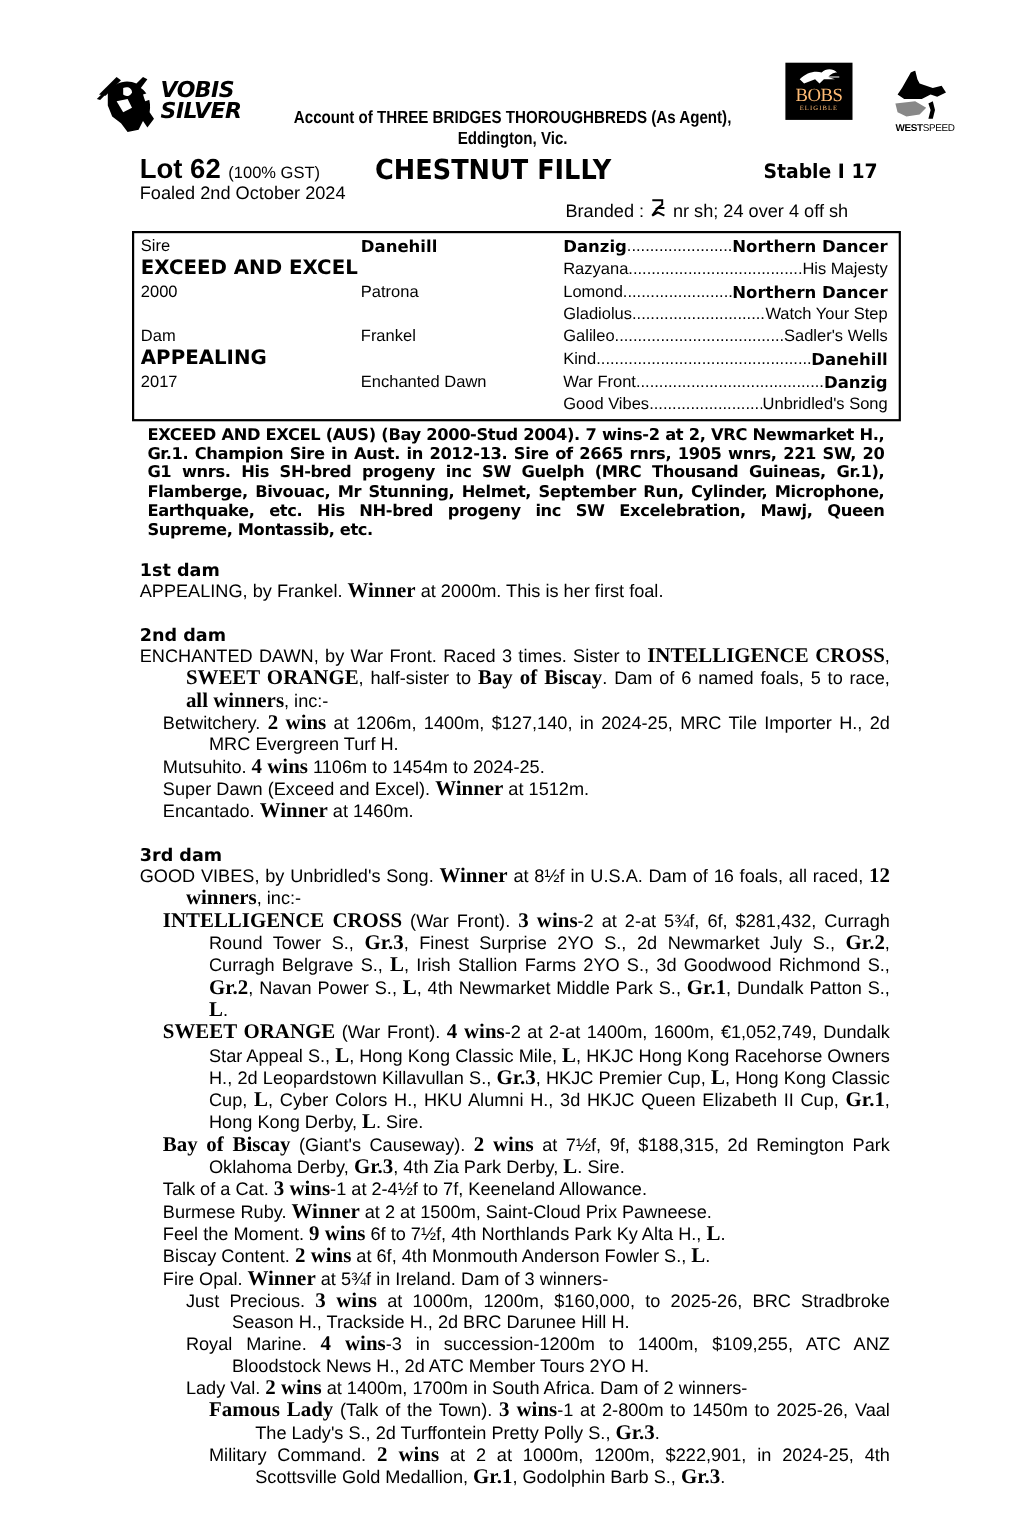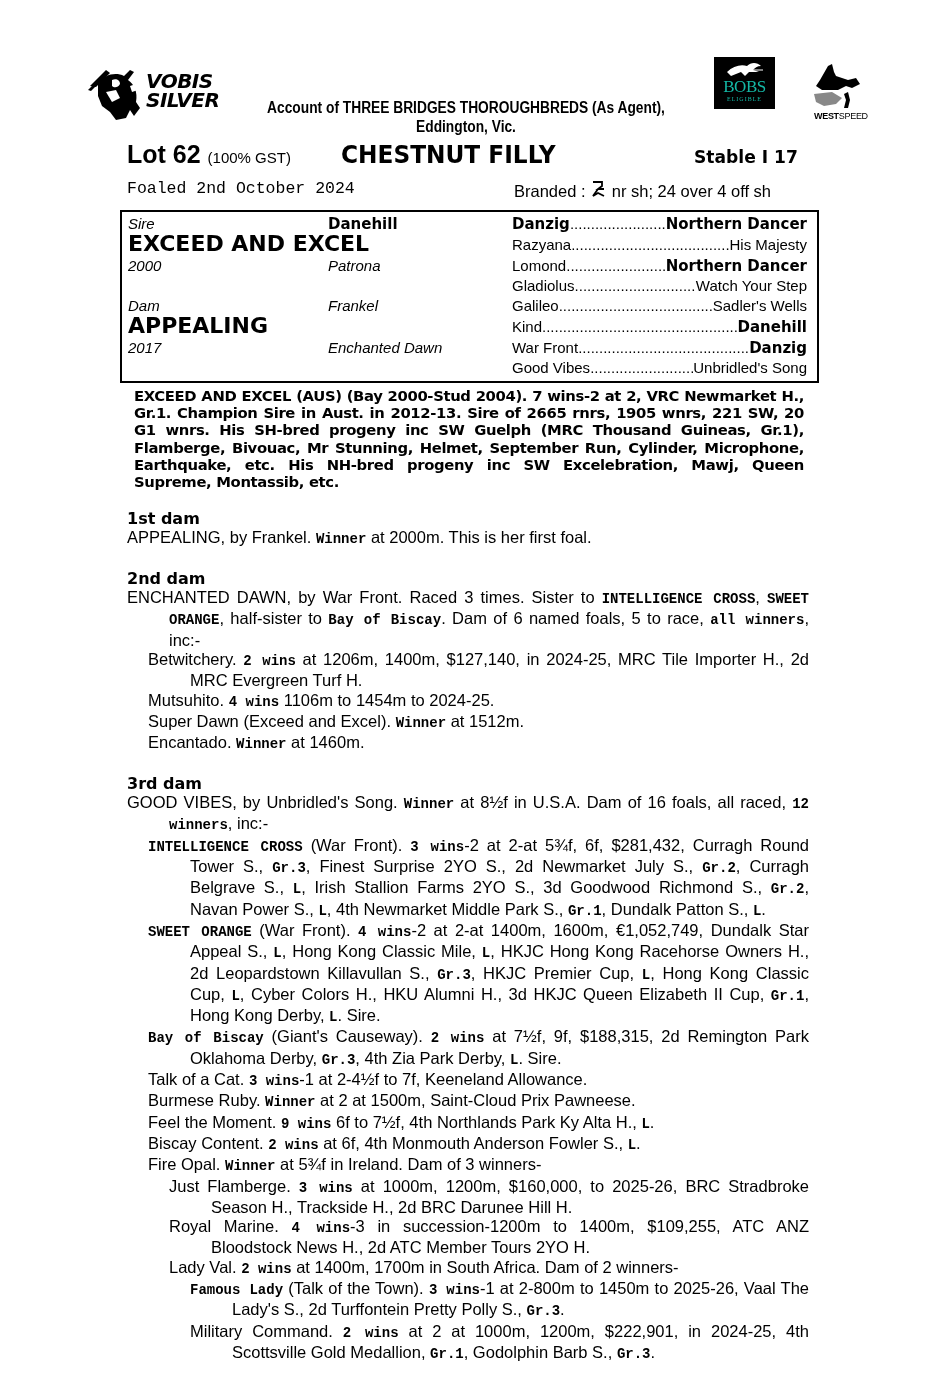--- a/index.html
+++ b/index.html
@@ -2,53 +2,53 @@
 <html><head>
 <meta charset="utf-8">
 <style>
   html, body { margin: 0; padding: 0; background: #ffffff; }
   body { width: 938px; height: 1400px; position: relative; overflow: hidden; color: #000; font-family: "Liberation Sans", sans-serif; }
   .abs { position: absolute; }
   
   .logo-vobis { left: 86px; top: 66px; width: 135px; height: 56px; }
   .vobis-text { position: absolute; left: 60px; top: 6px; font-family: "DejaVu Sans", sans-serif; font-weight: bold; font-style: italic; font-size: 20px; line-height: 19px; letter-spacing: -0.5px; }
   .account { left: 226px; top: 98px; width: 480px; text-align: center; font-family: "Liberation Sans", sans-serif; font-weight: bold; font-size: 16px; line-height: 19px; transform: scaleX(0.86); transform-origin: center top; }
-  .logo-bobs { left: 714px; top: 57px; width: 61px; height: 52px; background: #000; color: #14b8a6; text-align: center; }
+  .logo-bobs { left: 714px; top: 57px; width: 61px; height: 52px; background: #000; color: #fdba74; text-align: center; }
   .bobs-word { position: absolute; left: 0; right: 0; top: 22px; font-family: "Liberation Serif", serif; font-size: 17px; letter-spacing: -0.5px; line-height: 16px; }
   .bobs-sub { position: absolute; left: 0; right: 0; top: 39px; font-family: "Liberation Serif", serif; font-size: 6px; letter-spacing: 1px; }
   .logo-west { left: 798px; top: 64px; width: 64px; height: 58px; }
   .west-text { position: absolute; left: 0; top: 47px; font-size: 9px; font-family: "Liberation Sans", sans-serif; letter-spacing: -0.3px; margin-left: 16px; }
   .west-text b { font-weight: bold; }
   
   .lot { left: 127px; top: 140px; font-size: 25px; font-weight: bold; font-family: "Liberation Sans", sans-serif; text-align: right; }
   .lot small { font-size: 15px; font-weight: normal; }
   .horse { left: 341px; top: 140px; font-size: 25px; font-weight: bold; font-family: "DejaVu Sans", sans-serif; transform: scaleX(0.93); transform-origin: left top; }
   .stable { left: 694px; top: 146px; font-size: 18px; font-weight: bold; font-family: "DejaVu Sans", sans-serif; transform: scaleX(0.95); transform-origin: left top; }
-  .foaled { left: 127px; top: 179px; font-size: 16.5px; font-family: Liberation Mono, monospace; }
+  .foaled { left: 127px; top: 167px; font-size: 16.5px; }
   .branded { left: 514px; top: 179px; font-size: 16.5px; white-space: nowrap; text-align: center; }
   .brand-glyph { display: inline-block; width: 17px; height: 20px; vertical-align: -2px; }
   
   .ped { left: 120px; top: 210px; width: 695px; height: 169px; border: 2px solid #000; }
   .ped-cell { position: absolute; font-size: 15.5px; line-height: 20.5px; white-space: nowrap; }
   .ped-bold { font-family: "DejaVu Sans", sans-serif; font-weight: bold; font-size: 15px; }
-  .ped-big { font-family: "DejaVu Sans", sans-serif; font-weight: bold; font-size: 22px; }
-  .ped-small { font-size: 15px; font-style: italic; }
+  .ped-big { font-family: "DejaVu Sans", sans-serif; font-weight: bold; font-size: 18px; }
+  .ped-small { font-size: 15px; }
   .g3 { position: absolute; left: 390px; width: 295px; font-size: 15px; line-height: 20.6px; display: flex; white-space: nowrap; }
   .g3 .l, .g3 .r { flex: none; text-align: right; }
   .g3 .dots { flex: 1; overflow: hidden; white-space: nowrap; }
   .g3 .dots::after { content: "........................................................................................................................................"; letter-spacing: 0px; }
   .g3 .b { font-family: "DejaVu Sans", sans-serif; font-weight: bold; font-size: 15px; }
   
   .blurb { left: 134px; top: 387px; width: 670px; font-family: "DejaVu Sans", sans-serif; font-weight: bold; font-size: 14.8px; line-height: 17.2px; text-align: justify; letter-spacing: -0.35px; }
   
   .body { left: 127px; top: 509px; width: 682px; font-size: 16.5px; line-height: 19.3px; }
   .body .h { font-family: "DejaVu Sans", sans-serif; font-weight: bold; font-size: 16px; margin-top: 19.3px; }
   .body .h.first { margin-top: 0; }
   .body p { margin: 0; text-align: justify; }
-  .body b { font-family: Liberation Mono, monospace; font-weight: bold; font-size: 14px; }
+  .body b { font-family: Liberation Serif, serif; font-weight: bold; font-size: 19px; }
   .i0 { padding-left: 42px; text-indent: -42px; }
   .i1 { padding-left: 63px; text-indent: -42px; }
   .i2 { padding-left: 84px; text-indent: -42px; }
   .i3 { padding-left: 105px; text-indent: -42px; }
 </style>
 </head>
 <body>
 
 <div class="abs logo-vobis">
   <svg width="58" height="56" viewBox="0 0 58 56" style="position:absolute;left:0;top:0">
@@ -169,18 +169,18 @@
     <div class="h">3rd dam</div>
     <p class="i0"><span>GOOD VIBES, by Unbridled's Song. </span><b>Winner</b><span> at 8½f in U.S.A. Dam of 16 foals, all raced, </span><b>12 winners</b><span>, inc:-</span></p>
     <p class="i1"><b>INTELLIGENCE CROSS</b><span> (War Front). </span><b>3 wins</b><span>-2 at 2-at 5¾f, 6f, $281,432, Curragh Round Tower S., </span><b>Gr.3</b><span>, Finest Surprise 2YO S., 2d Newmarket July S., </span><b>Gr.2</b><span>, Curragh Belgrave S., </span><b>L</b><span>, Irish Stallion Farms 2YO S., 3d Goodwood Richmond S., </span><b>Gr.2</b><span>, Navan Power S., </span><b>L</b><span>, 4th Newmarket Middle Park S., </span><b>Gr.1</b><span>, Dundalk Patton S., </span><b>L</b><span>.</span></p>
     <p class="i1"><b>SWEET ORANGE</b><span> (War Front). </span><b>4 wins</b><span>-2 at 2-at 1400m, 1600m, €1,052,749, Dundalk Star Appeal S., </span><b>L</b><span>, Hong Kong Classic Mile, </span><b>L</b><span>, HKJC Hong Kong Racehorse Owners H., 2d Leopardstown Killavullan S., </span><b>Gr.3</b><span>, HKJC Premier Cup, </span><b>L</b><span>, Hong Kong Classic Cup, </span><b>L</b><span>, Cyber Colors H., HKU Alumni H., 3d HKJC Queen Elizabeth II Cup, </span><b>Gr.1</b><span>, Hong Kong Derby, </span><b>L</b><span>. Sire.</span></p>
     <p class="i1"><b>Bay of Biscay</b><span> (Giant's Causeway). </span><b>2 wins</b><span> at 7½f, 9f, $188,315, 2d Remington Park Oklahoma Derby, </span><b>Gr.3</b><span>, 4th Zia Park Derby, </span><b>L</b><span>. Sire.</span></p>
     <p class="i1"><span>Talk of a Cat. </span><b>3 wins</b><span>-1 at 2-4½f to 7f, Keeneland Allowance.</span></p>
     <p class="i1"><span>Burmese Ruby. </span><b>Winner</b><span> at 2 at 1500m, Saint-Cloud Prix Pawneese.</span></p>
     <p class="i1"><span>Feel the Moment. </span><b>9 wins</b><span> 6f to 7½f, 4th Northlands Park Ky Alta H., </span><b>L</b><span>.</span></p>
     <p class="i1"><span>Biscay Content. </span><b>2 wins</b><span> at 6f, 4th Monmouth Anderson Fowler S., </span><b>L</b><span>.</span></p>
     <p class="i1"><span>Fire Opal. </span><b>Winner</b><span> at 5¾f in Ireland. Dam of 3 winners-</span></p>
-    <p class="i2"><span>Just Flamberge. </span><b>3 wins</b><span> at 1000m, 1200m, $160,000, to 2025-26, BRC Stradbroke Season H., Trackside H., 2d BRC Darunee Hill H.</span></p>
+    <p class="i2"><span>Just Precious. </span><b>3 wins</b><span> at 1000m, 1200m, $160,000, to 2025-26, BRC Stradbroke Season H., Trackside H., 2d BRC Darunee Hill H.</span></p>
     <p class="i2"><span>Royal Marine. </span><b>4 wins</b><span>-3 in succession-1200m to 1400m, $109,255, ATC ANZ Bloodstock News H., 2d ATC Member Tours 2YO H.</span></p>
     <p class="i2"><span>Lady Val. </span><b>2 wins</b><span> at 1400m, 1700m in South Africa. Dam of 2 winners-</span></p>
     <p class="i3"><b>Famous Lady</b><span> (Talk of the Town). </span><b>3 wins</b><span>-1 at 2-800m to 1450m to 2025-26, Vaal The Lady's S., 2d Turffontein Pretty Polly S., </span><b>Gr.3</b><span>.</span></p>
     <p class="i3"><span>Military Command. </span><b>2 wins</b><span> at 2 at 1000m, 1200m, $222,901, in 2024-25, 4th Scottsville Gold Medallion, </span><b>Gr.1</b><span>, Godolphin Barb S., </span><b>Gr.3</b><span>.</span></p>
   </div>
 
 </body></html>

